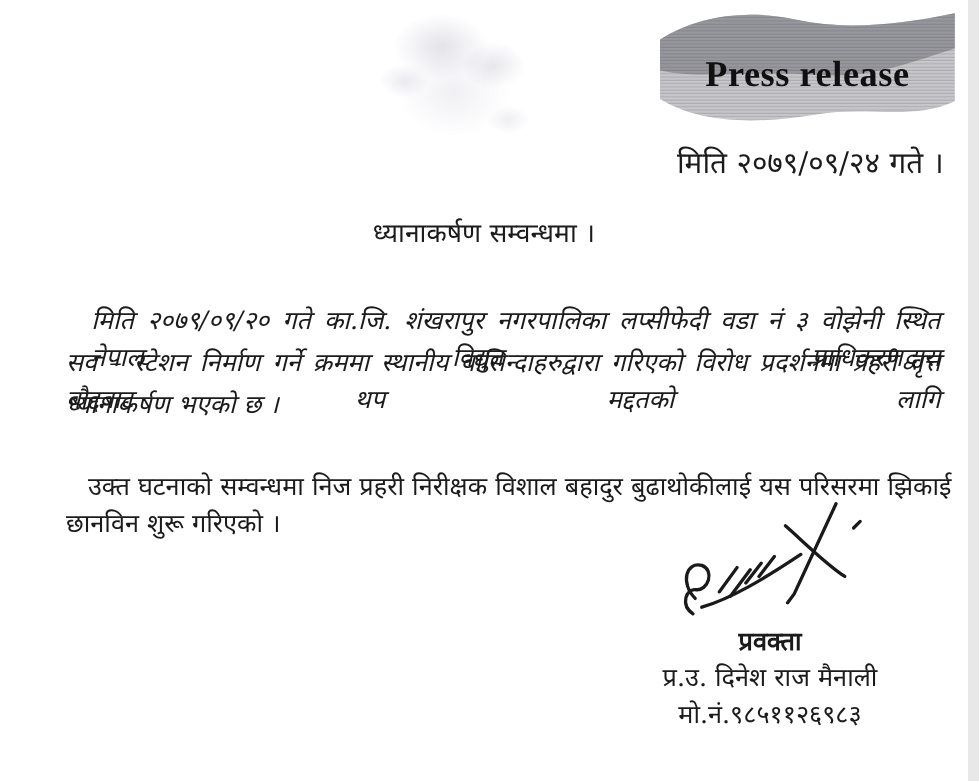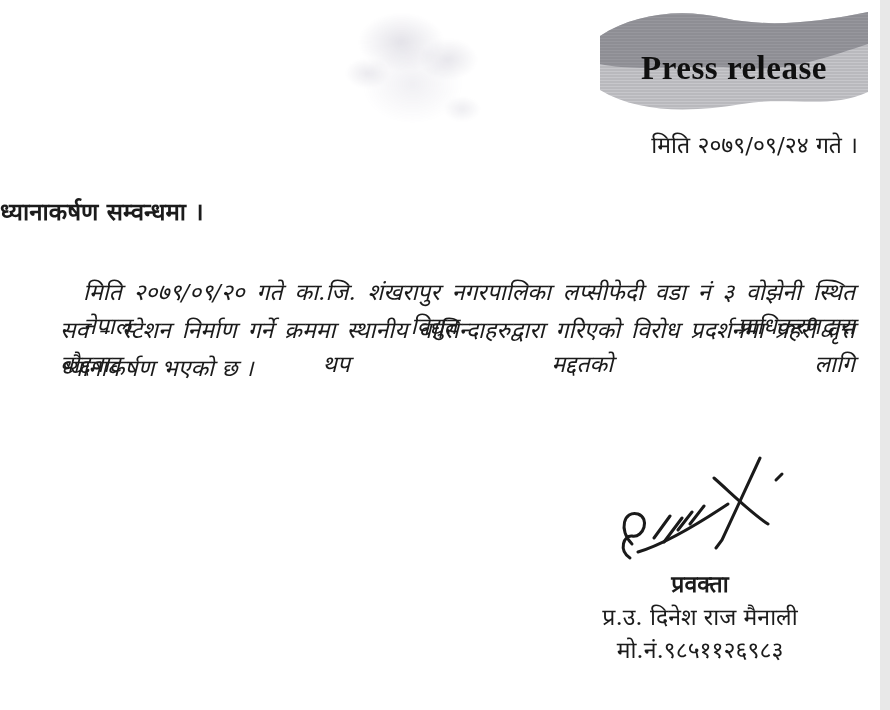--- a/index.html
+++ b/index.html
@@ -25,25 +25,25 @@
   .banner{position:absolute;left:594px;top:6px;width:280px;height:115px;}
   .banner svg{position:absolute;left:0;top:0;}
   .banner-label{
     position:absolute;left:0;top:44px;width:100%;
     text-align:center;
     font-family:"Liberation Serif","DejaVu Serif",serif;
     font-weight:700;font-size:33px;letter-spacing:.5px;color:#101010;
   }
   .date-line{
     position:absolute;top:128px;right:22px;
-    font-size:23px;
+    font-size:27px;
   }
   .heading{
     position:absolute;top:194px;left:0;width:100%;
-    font-size:24px;font-weight:700;
+    text-align:center;font-size:24px;font-weight:400;
   }
   .body-block{position:absolute;left:60px;top:275px;width:795px;font-size:23px;}
   .bline{height:38px;line-height:34px;white-space:nowrap;font-style:italic;}
   .just{white-space:normal;text-align:justify;text-align-last:justify;}
   .indent{padding-left:23px;}
   .para2{position:absolute;left:60px;top:426px;width:810px;font-size:23px;line-height:34px;text-indent:20px;}
   .sig-svg{position:absolute;left:610px;top:452px;}
   .sig-block{
     position:absolute;left:555px;top:572px;width:290px;
     text-align:center;font-size:23px;
@@ -76,20 +76,21 @@
   <div class="date-line">मिति २०७९/०९/२४ गते ।</div>
 
   <div class="heading">ध्यानाकर्षण सम्वन्धमा ।</div>
 
   <div class="body-block">
     <div class="bline just indent">मिति २०७९/०९/२० गते का.जि. शंखरापुर  नगरपालिका लप्सीफेदी वडा नं ३ वोझेनी स्थित नेपाल विद्युत प्राधिकरणद्वारा</div>
     <div class="bline just">सव – स्टेशन निर्माण गर्ने क्रममा स्थानीय वासिन्दाहरुद्वारा गरिएको विरोध प्रदर्शनमा प्रहरी वृत्त बौद्दबाट थप मद्दतको लागि</div>
     <div class="bline">ध्यानाकर्षण भएको छ ।</div>
   </div>
 
+  <div class="para2">उक्त घटनाको सम्वन्धमा निज प्रहरी निरीक्षक विशाल बहादुर बुढाथोकीलाई यस परिसरमा झिकाई छानविन शुरू गरिएको ।</div>
 
   <svg class="sig-svg" width="178" height="122" viewBox="0 0 178 122" fill="none" stroke="#1a1a1a" stroke-width="3" stroke-linecap="round">
     <path d="M22,92 C8,78 14,58 28,62 C40,66 34,86 22,84 C14,83 8,98 20,106"></path>
     <path d="M44,86 L60,64 M54,90 L72,66 M68,78 L82,60 M80,72 L94,54"></path>
     <path d="M28,100 C55,92 85,74 118,52"></path>
     <path d="M150,6 L112,88 L106,96"></path>
     <path d="M104,26 C120,40 142,62 158,72"></path>
     <path d="M166,28 l6,-6"></path>
   </svg>
 

